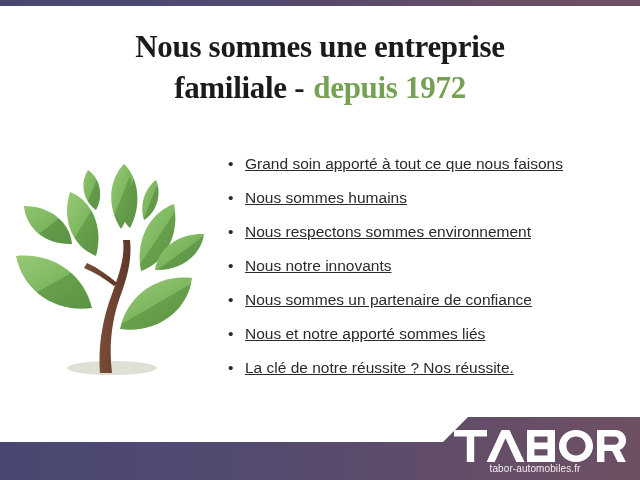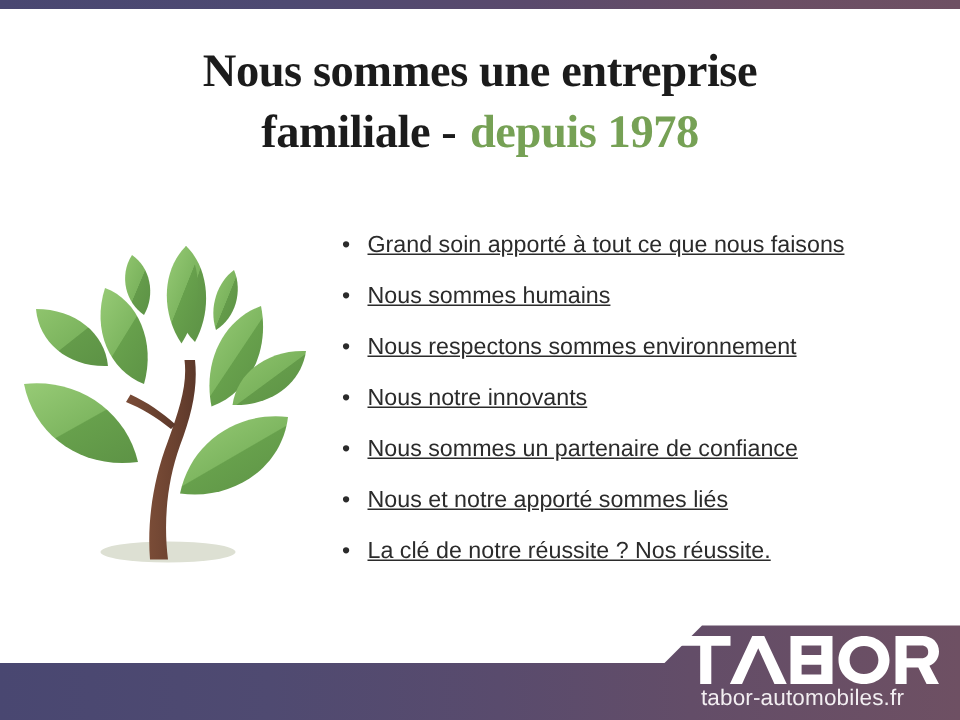--- a/index.html
+++ b/index.html
@@ -98,37 +98,37 @@
   #brand-block {
     position: absolute;
     right: 14px;
     bottom: 6px;
     width: 180px;
     text-align: center;
   }
   #brand-logo { display: block; margin: 0 0 1px auto; }
   #brand-url {
     display: block;
-    font-size: 15px;
+    font-size: 10px;
     color: #f2eef1;
     letter-spacing: 0.1px;
     text-align: center;
     padding-right: 2px;
   }
 </style>
 </head>
 <body>
 
 <div id="slide">
 
   <div id="top-strip"></div>
 
   <div id="headline">
     <span class="line">Nous sommes une entreprise</span>
-    <span class="line"><span>familiale -</span><span class="gap"></span><span class="accent">depuis 1978</span></span>
+    <span class="line"><span>familiale -</span><span class="gap"></span><span class="accent">depuis 1972</span></span>
   </div>
 
   <div id="bullets">
     <div class="bullet-row">
       <span class="bullet-dot">•</span>
       <span class="bullet-text">Grand soin apporté à tout ce que nous faisons</span>
     </div>
     <div class="bullet-row">
       <span class="bullet-dot">•</span>
       <span class="bullet-text">Nous sommes humains</span>

